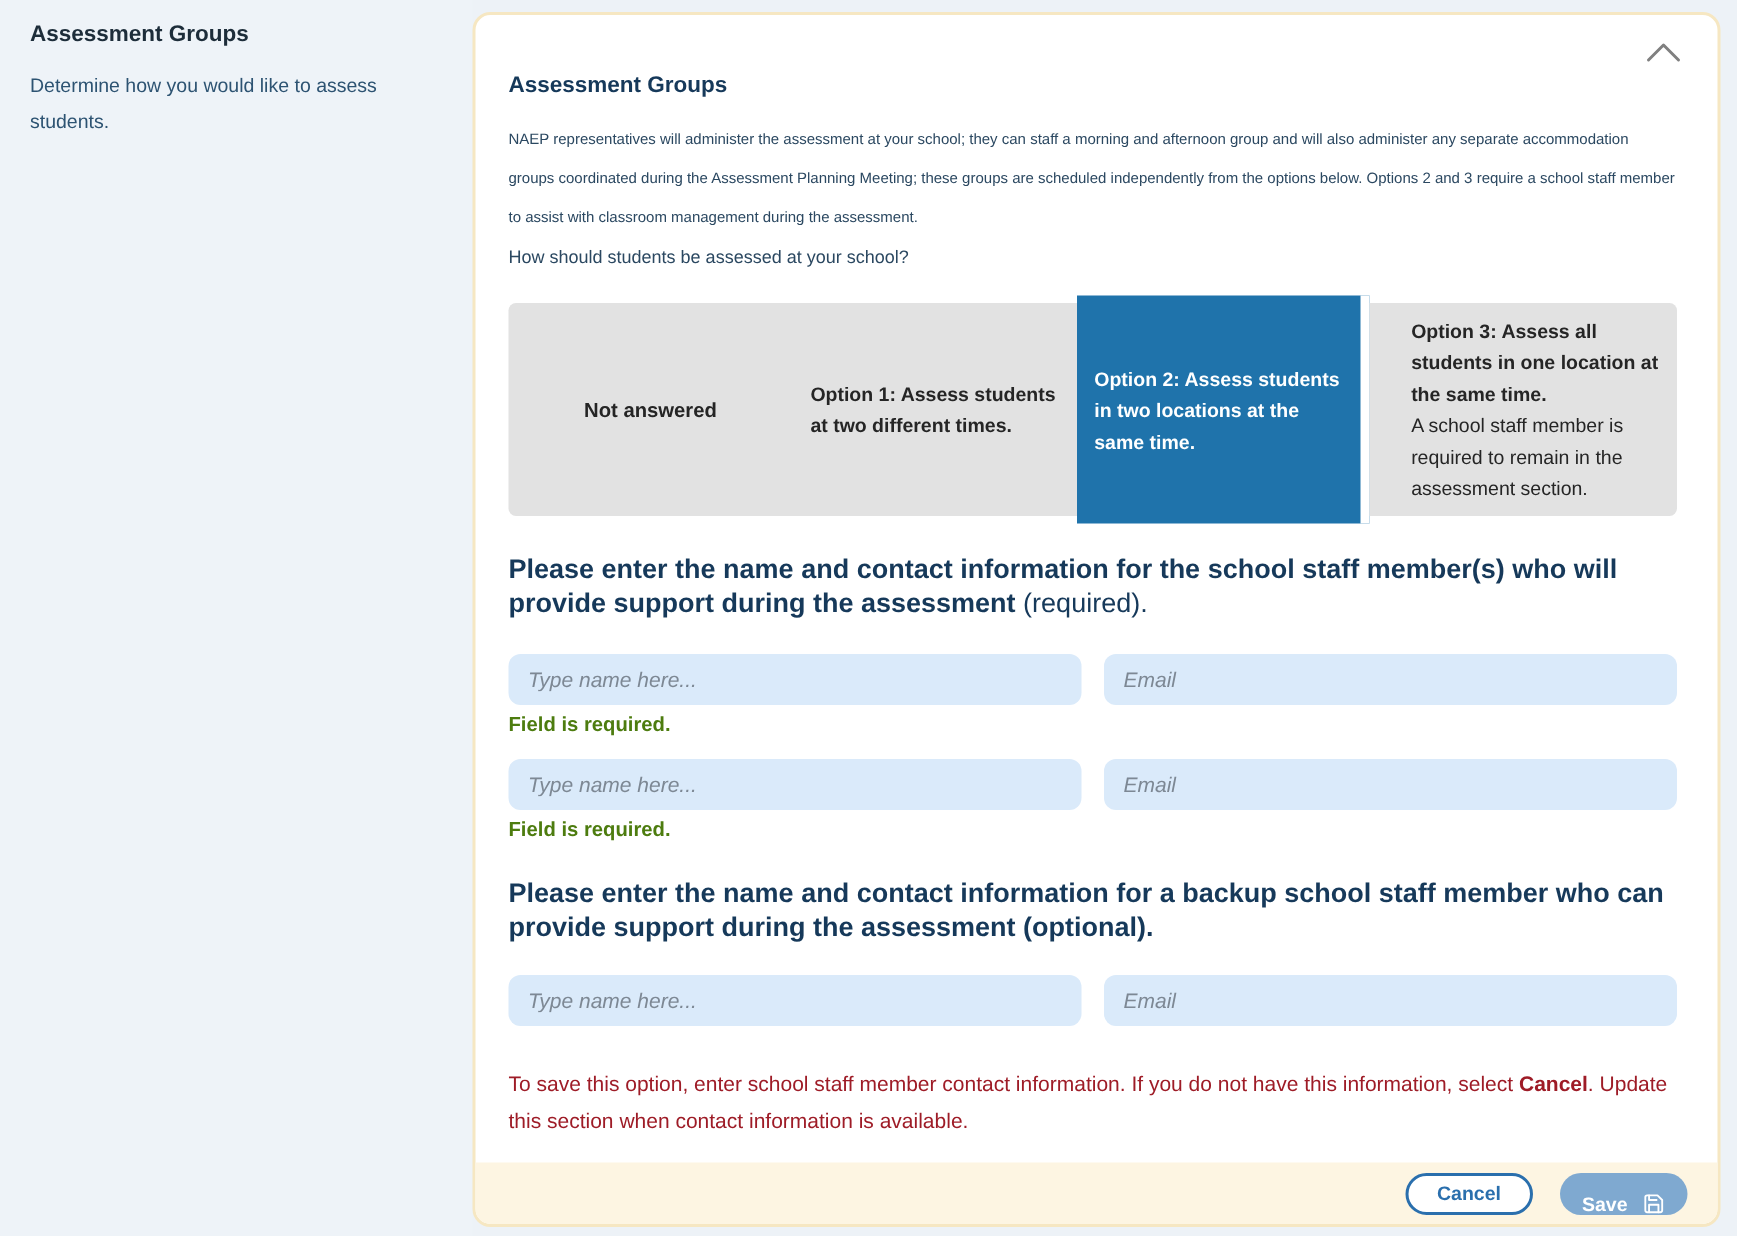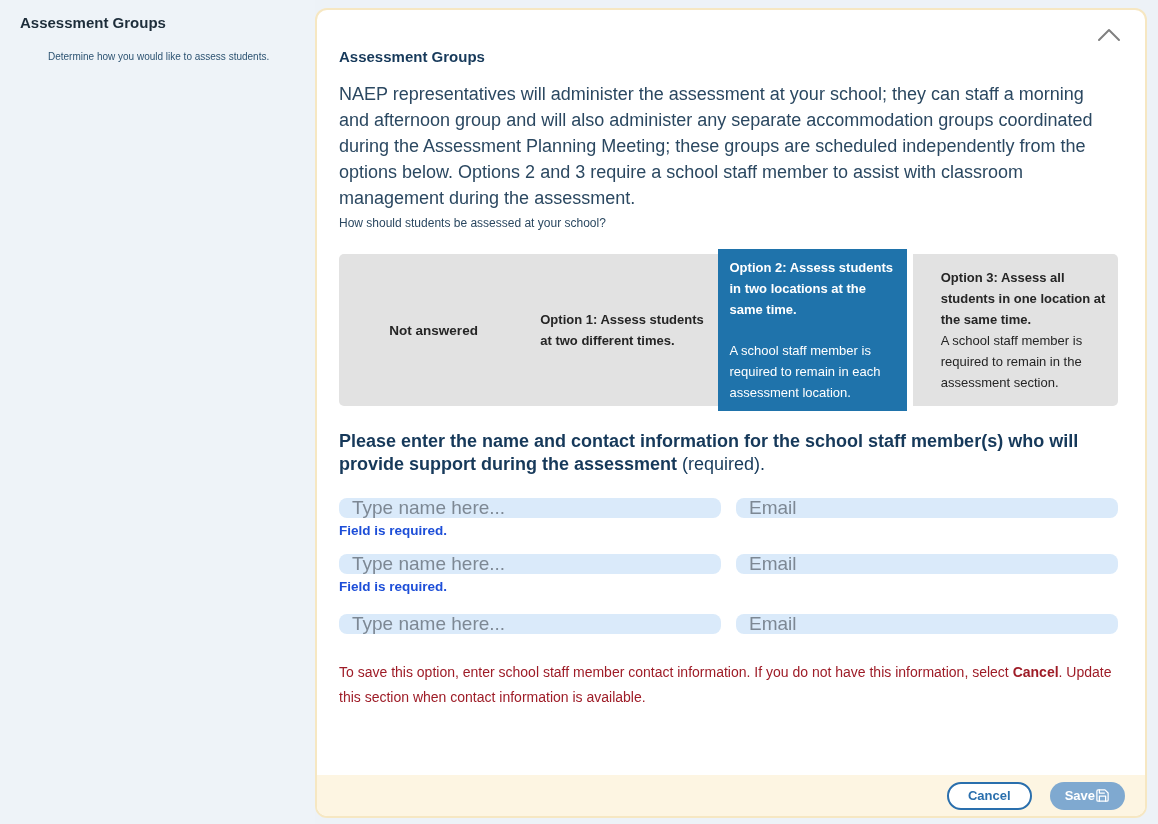--- a/index.html
+++ b/index.html
@@ -19,21 +19,21 @@
     width: 315px; height: 824px;
     background: #eef3f8;
     padding: 14px 30px 0 20px;
   }
   .sidebar-title {
     font-size: 15px; font-weight: 700; color: #1d2d3a;
     margin: 0;
   }
   .sidebar-desc {
     margin-top: 14px;
-    font-size: 10px; line-height: 24px; color: #2d5372; margin-left: 28px;
+    font-size: 13px; line-height: 24px; color: #2d5372;
   }
 
   
   .card {
     position: absolute; left: 315px; top: 8px;
     width: 832px; height: 810px;
     background: #ffffff;
     border: 2px solid #f6e7c2;
     border-radius: 12px;
     overflow: hidden;
@@ -46,21 +46,21 @@
     line-height: 0;
   }
 
   .panel-title {
     margin: 38px 0 0 0;
     font-size: 15px; font-weight: 700; color: #16395a;
   }
 
   .intro {
     margin: 16px 0 0 0;
-    font-size: 18px; line-height: 26px; color: #2b4861;
+    font-size: 10px; line-height: 26px; color: #2b4861;
   }
   .question {
     margin: 5px 0 0 0;
     font-size: 12px; color: #2b4861;
   }
 
   
   .option-bar {
     display: flex; align-items: stretch;
     margin-top: 24px;
@@ -95,33 +95,34 @@
     margin: 24px 0 0 0;
     font-size: 18px; font-weight: 700; line-height: 23px; color: #16395a;
   }
   .section-heading .light { font-weight: 400; }
 
   
   .input-row { display: flex; gap: 15px; margin-top: 22px; }
   .input-row.tight { margin-top: 16px; }
   .input-row.backup { margin-top: 20px; }
   .text-input {
-    flex: 1; height: 20px;
+    flex: 1; height: 34px;
     background: #daeafa;
     border: none; border-radius: 8px;
     padding: 0 13px;
-    font-size: 19px; color: #333333;
+    font-size: 14px; color: #333333;
     font-family: inherit;
     outline: none;
+    font-style: italic;
   }
   .text-input::placeholder { color: #7d8894; opacity: 1; }
 
   .field-error {
     margin-top: 5px;
-    font-size: 13.5px; font-weight: 700; color: #1d4ed8;
+    font-size: 13.5px; font-weight: 700; color: #4d7c0f;
   }
 
   .warning {
     margin: 26px 0 0 0;
     font-size: 14px; line-height: 25px; color: #9e1c27;
   }
   .warning .bold { font-weight: 700; }
 
   
   .card-footer {
@@ -144,21 +145,22 @@
     padding: 0 19px;
     background: #ffffff;
     border: 2px solid #2a6fad;
     color: #2a6fad;
   }
   .btn-save {
     padding: 0 15px;
     background: #7fa9d0;
     border: none;
     color: #ffffff;
-    gap: 0;
+    gap: 10px;
+    align-items: flex-end;
   }
 </style>
 </head>
 <body>
 
 <aside class="sidebar">
   <h1 class="sidebar-title">Assessment Groups</h1>
   <div class="sidebar-desc">Determine how you would like to assess students.</div>
 </aside>
 
@@ -179,21 +181,20 @@
 
     <div class="option-bar">
       <div class="opt opt-na">
         <span>Not answered</span>
       </div>
       <div class="opt">
         <span class="opt-title">Option 1: Assess students at two different times.</span>
       </div>
       <div class="opt selected">
         <span class="opt-title">Option 2: Assess students in two locations at the same time.</span>
-        <span>A school staff member is required to remain in each assessment location.</span>
       </div>
       <div class="opt opt-last">
         <span class="opt-title">Option 3: Assess all students in one location at the same time.</span>
         <span>A school staff member is required to remain in the assessment section.</span>
       </div>
     </div>
 
     <h3 class="section-heading"><span>Please enter the name and contact information for the school staff member(s) who will provide support during the assessment</span> <span class="light">(required).</span></h3>
 
     <div class="input-row">
@@ -201,20 +202,21 @@
       <input class="text-input" type="text" placeholder="Email" style="">
     </div>
     <div class="field-error">Field is required.</div>
 
     <div class="input-row tight">
       <input class="text-input" type="text" placeholder="Type name here..." style="">
       <input class="text-input" type="text" placeholder="Email" style="">
     </div>
     <div class="field-error">Field is required.</div>
 
+    <h3 class="section-heading">Please enter the name and contact information for a backup school staff member who can provide support during the assessment (optional).</h3>
 
     <div class="input-row backup">
       <input class="text-input" type="text" placeholder="Type name here..." style="">
       <input class="text-input" type="text" placeholder="Email" style="">
     </div>
 
     <p class="warning"><span>To save this option, enter school staff member contact information. If you do not have this information, select </span><span class="bold">Cancel</span><span>. Update this section when contact information is available.</span></p>
   </div>
 
   <div class="card-footer">

